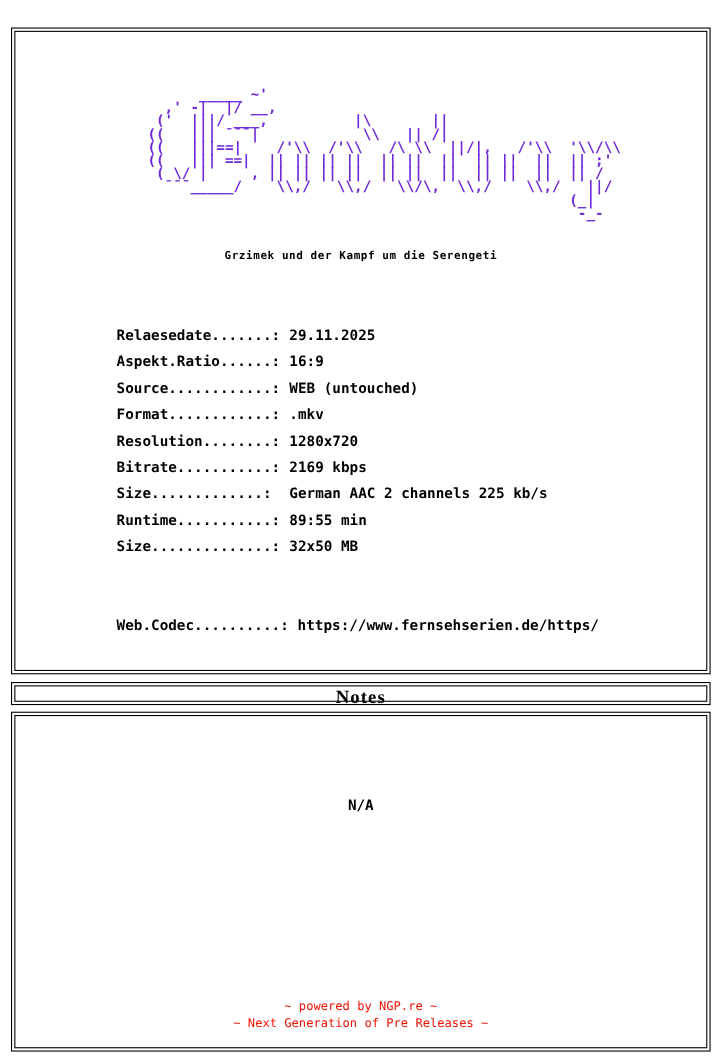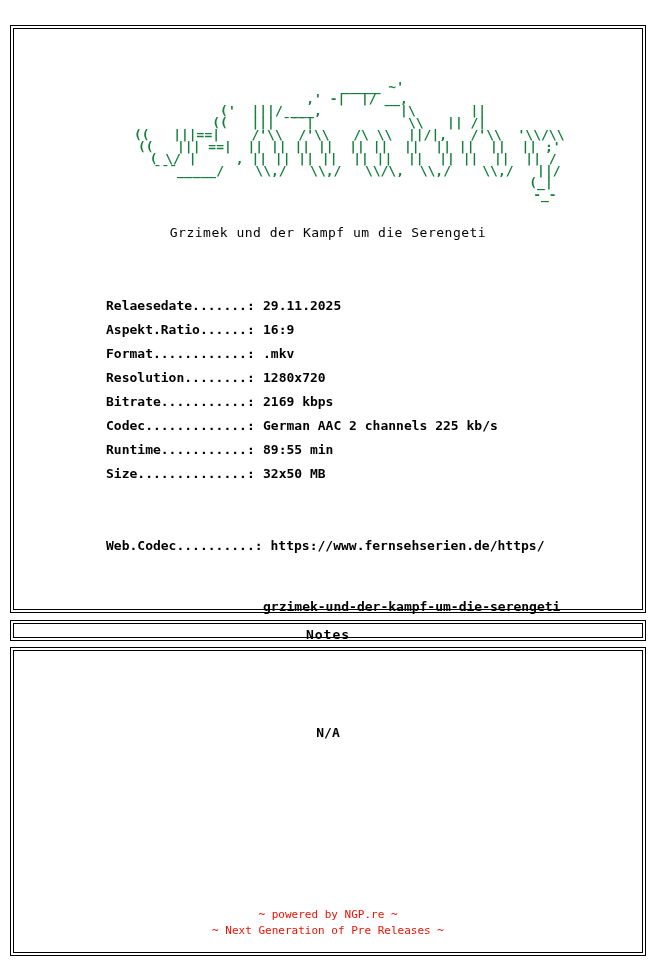--- a/index.html
+++ b/index.html
@@ -30,31 +30,30 @@
   .ascii-art {
     position: absolute;
     top: 52px;
     left: 120px;
     margin: 0;
     font-family: "DejaVu Sans Mono", "Liberation Mono", monospace;
     font-size: 13px;
     font-weight: bold;
     line-height: 12px;
     white-space: pre;
-    color: #15803d;
-    text-align: center;
+    color: #6d28d9;
   }
   .release-title {
     position: absolute;
     top: 197px;
     left: 0;
     width: 100%;
     text-align: center;
-    font-size: 13px;
-    font-weight: normal;
+    font-size: 10px;
+    font-weight: bold;
     letter-spacing: 0.5px;
     line-height: 14px;
   }
   .fields {
     position: absolute;
     top: 265px;
     left: 92px;
     font-size: 13px;
     font-weight: bold;
   }
@@ -71,24 +70,25 @@
     margin-left: 8px;
   }
   .field-line.multi { height: auto; }
   .field-cont {
     margin-left: 157px;
     margin-top: -6px;
     line-height: 13px;
     white-space: pre;
   }
   .notes-bar .notes-title {
-    font-size: 13px;
+    font-size: 17px;
     font-weight: bold;
     line-height: 13px;
     letter-spacing: 1px;
+    font-family: Liberation Serif, serif;
   }
   .notes-box .na-text {
     display: inline-block;
     margin-top: 74px;
     font-size: 13px;
     font-weight: bold;
   }
   .footer {
     position: absolute;
     top: 907px;
@@ -113,24 +113,25 @@
 ((   ||| ==|  || || || ||  || ||  ||  || ||  ||  || ;'
  ( \/ |     , || || || ||  || ||  ||  || ||  ||  || /
   ¯¯¯_____/    \\,/   \\,/   \\/\,  \\,/    \\,/   ||/
                                                  (_|
                                                   -_-</pre>
   <div class="release-title">Grzimek und der Kampf um die Serengeti</div>
 
   <div class="fields">
     <div class="field-line"><span class="flabel">Relaesedate.......:</span><span class="fvalue">29.11.2025</span></div>
     <div class="field-line"><span class="flabel">Aspekt.Ratio......:</span><span class="fvalue">16:9</span></div>
+    <div class="field-line"><span class="flabel">Source............:</span><span class="fvalue">WEB (untouched)</span></div>
     <div class="field-line"><span class="flabel">Format............:</span><span class="fvalue">.mkv</span></div>
     <div class="field-line"><span class="flabel">Resolution........:</span><span class="fvalue">1280x720</span></div>
     <div class="field-line"><span class="flabel">Bitrate...........:</span><span class="fvalue">2169 kbps</span></div>
-    <div class="field-line"><span class="flabel">Codec.............:</span><span class="fvalue">German AAC 2 channels 225 kb/s</span></div>
+    <div class="field-line"><span class="flabel">Size.............:</span><span class="fvalue">German AAC 2 channels 225 kb/s</span></div>
     <div class="field-line"><span class="flabel">Runtime...........:</span><span class="fvalue">89:55 min</span></div>
     <div class="field-line"><span class="flabel">Size..............:</span><span class="fvalue">32x50 MB</span></div>
     <div class="field-line multi">
       <div><span class="flabel">Web.Codec..........:</span><span class="fvalue">https://www.fernsehserien.de/https/</span></div>
       <div class="field-cont">grzimek-und-der-kampf-um-die-serengeti</div>
     </div>
   </div>
 </div>
 
 <div class="box notes-bar">

